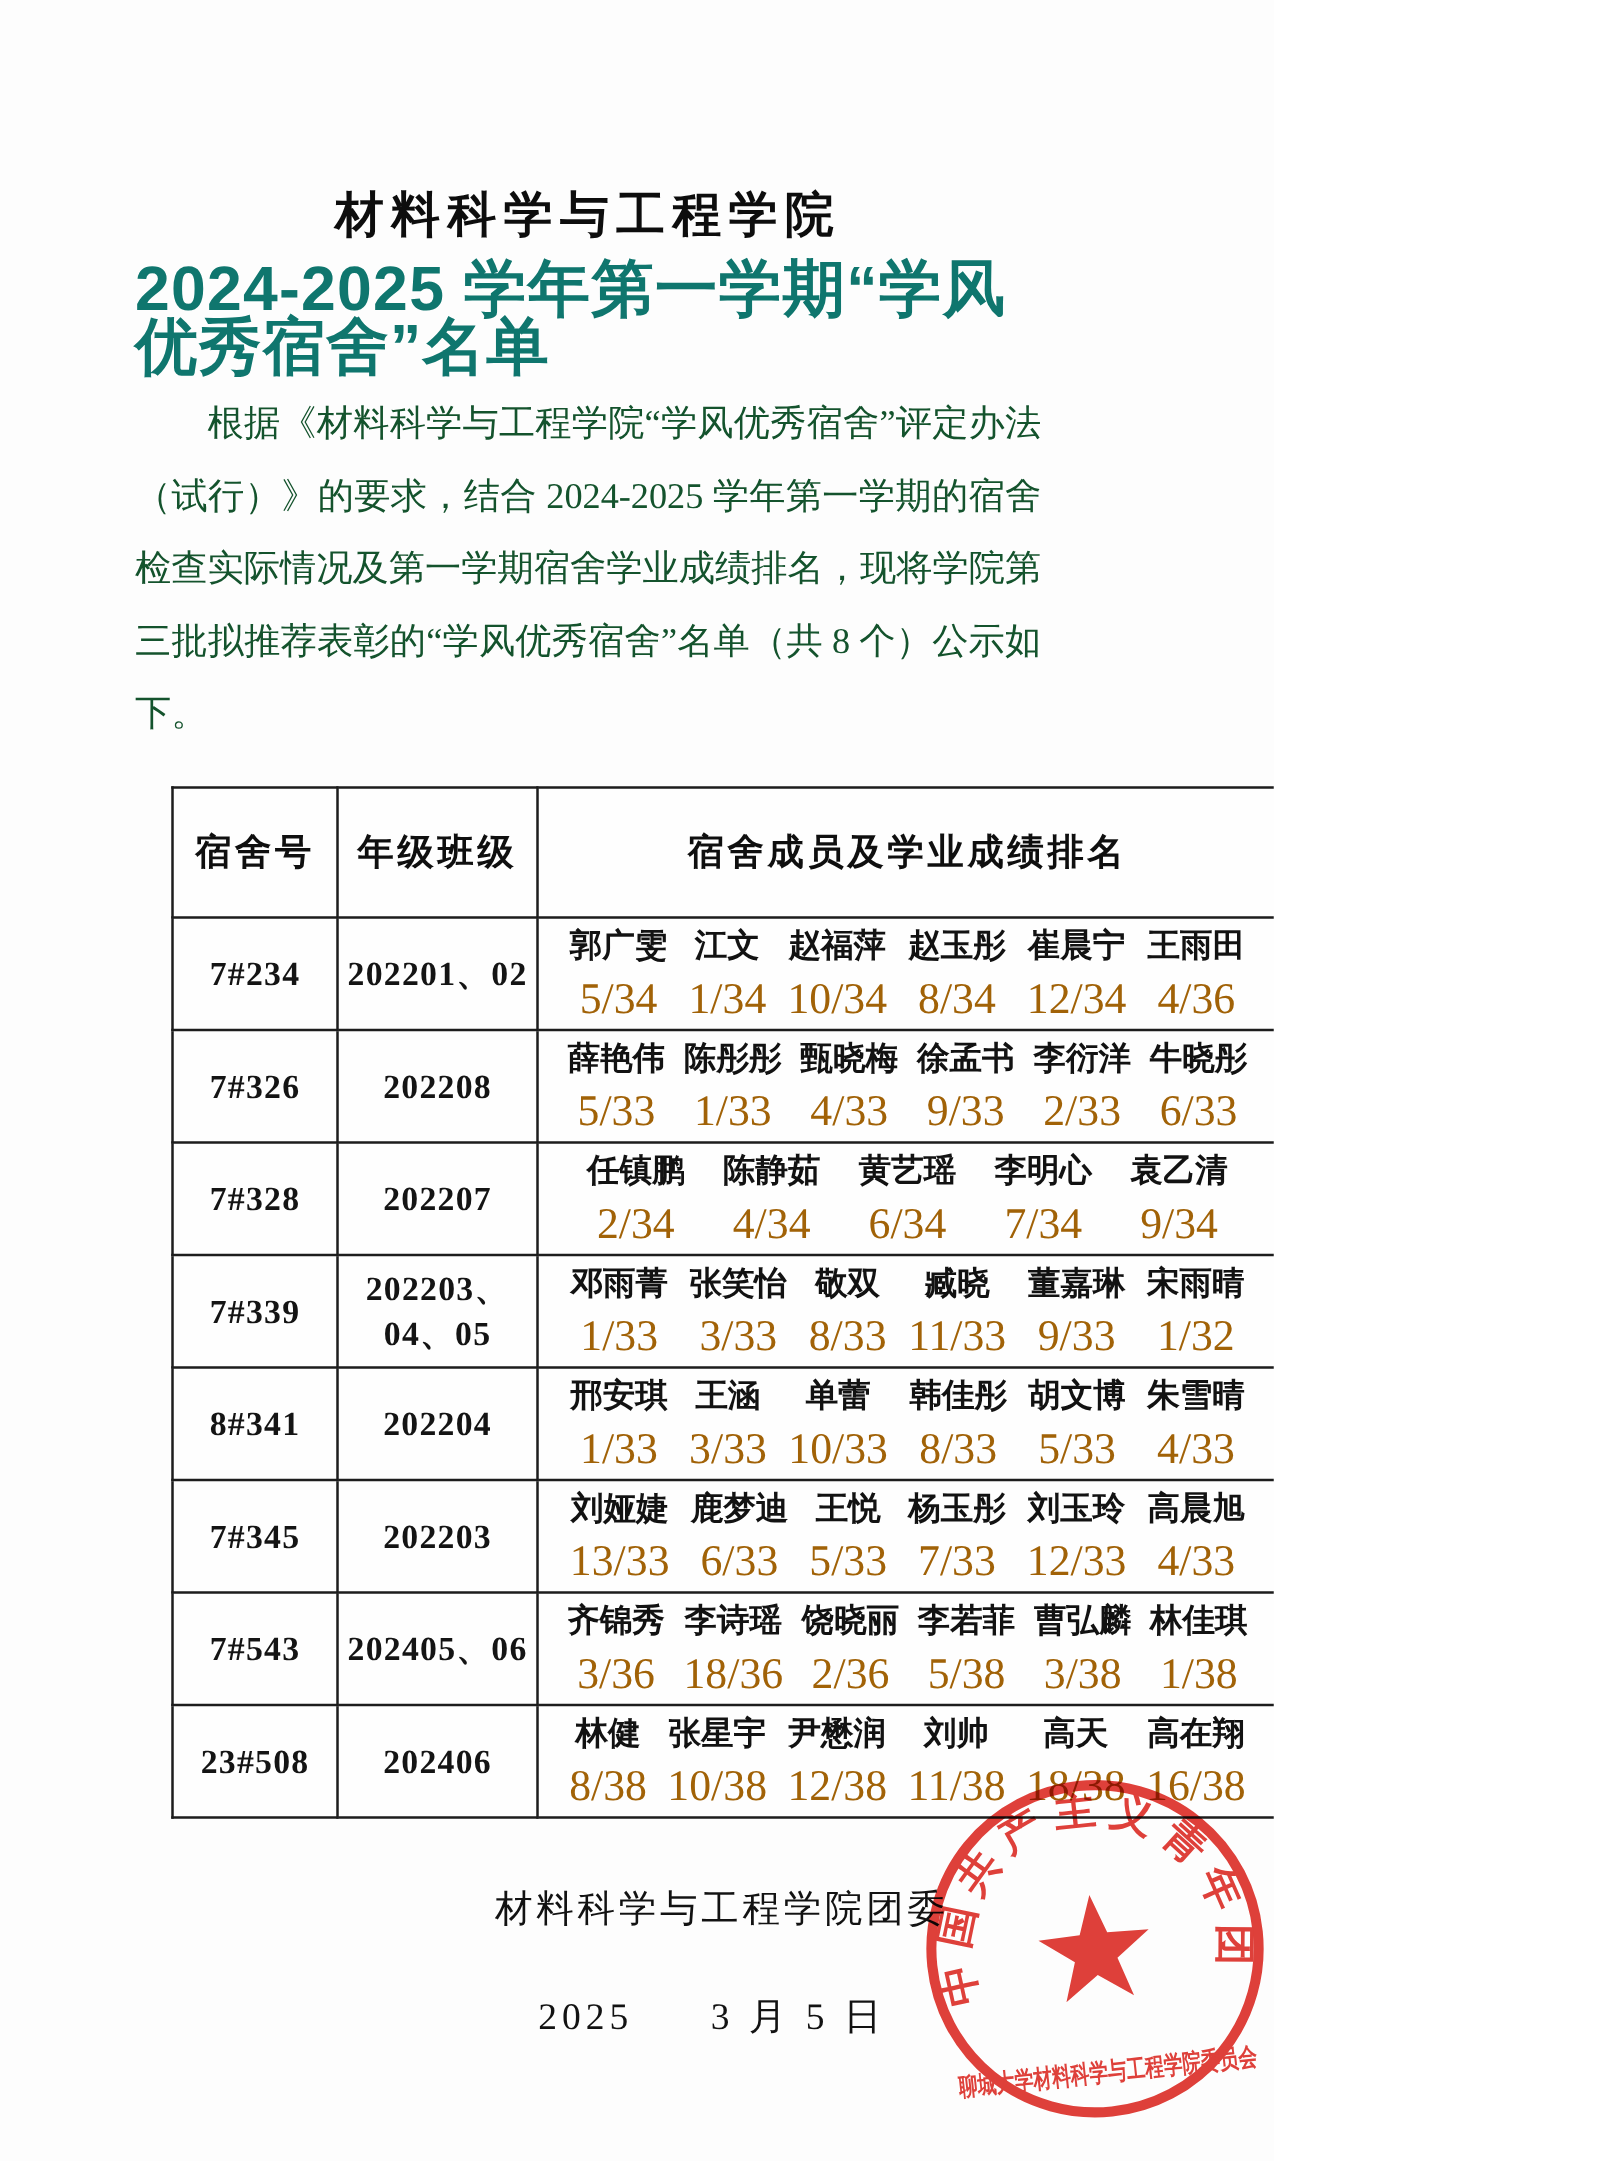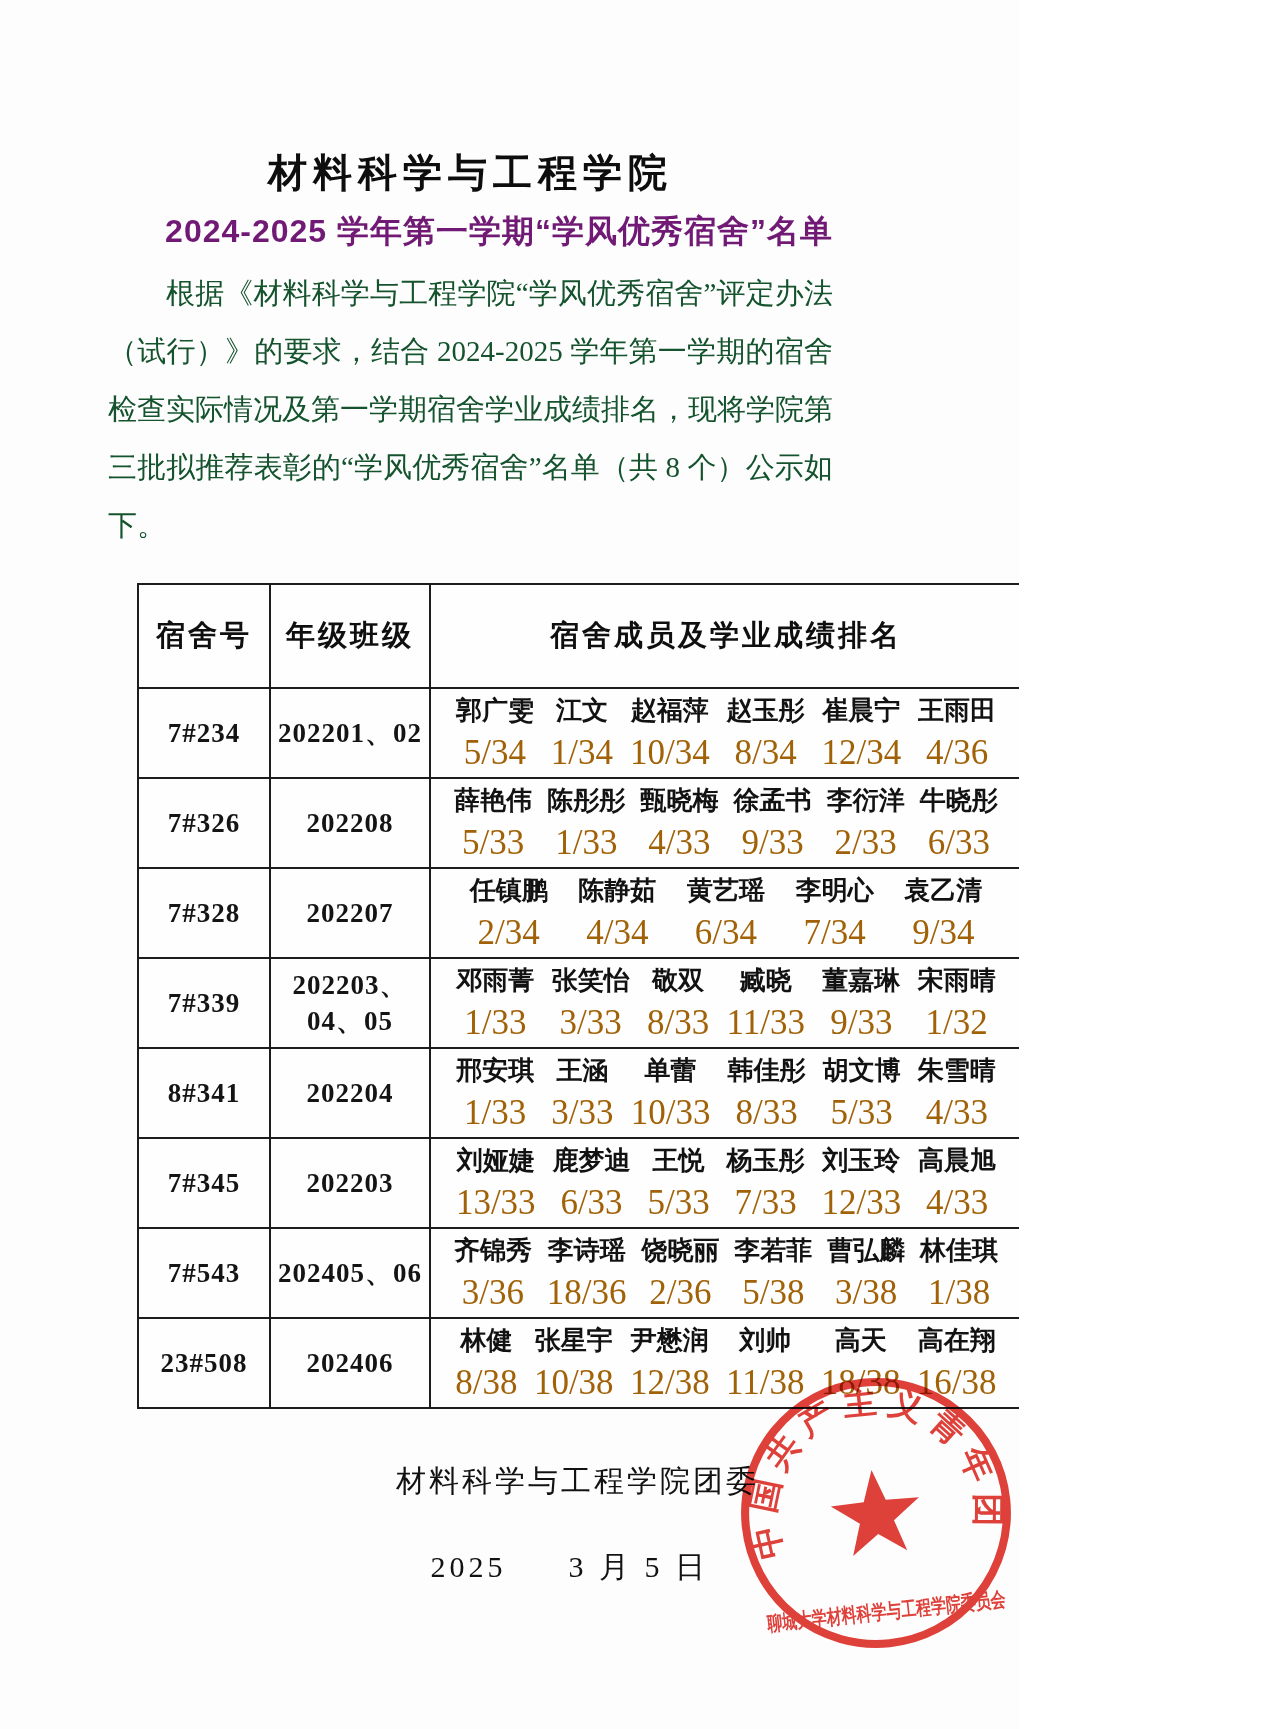--- a/index.html
+++ b/index.html
@@ -12,24 +12,24 @@
     overflow: hidden;
   }
   .textcol { padding: 150px 186px 0 108px; }
   .doc-title {
     text-align: center;
     font-family: "Liberation Sans", "DejaVu Sans", sans-serif;
     font-size: 39px; font-weight: 700; letter-spacing: 6px;
     line-height: 46px; color:#0d0d0d;
   }
   .doc-subtitle {
-    text-align: right;
+    text-align: left;
     font-family: "Liberation Sans", "DejaVu Sans", sans-serif;
-    font-size: 32px; font-weight: 700; letter-spacing: 1px;
-    line-height: 46px; margin-top: 12px; color:#701a75;
+    font-size: 50px; font-weight: 700; letter-spacing: 1px;
+    line-height: 46px; margin-top: 12px; color:#0f766e;
   }
   .intro, .closing {
     font-size: 29px; line-height: 58px;
     text-align: justify; text-indent: 2em;
     color:#14532d;
   }
   .intro { margin-top: 10px; }
   .closing { margin-top: 30px; line-height: 60px; }
   table.roster {
     border-collapse: collapse; table-layout: fixed;

